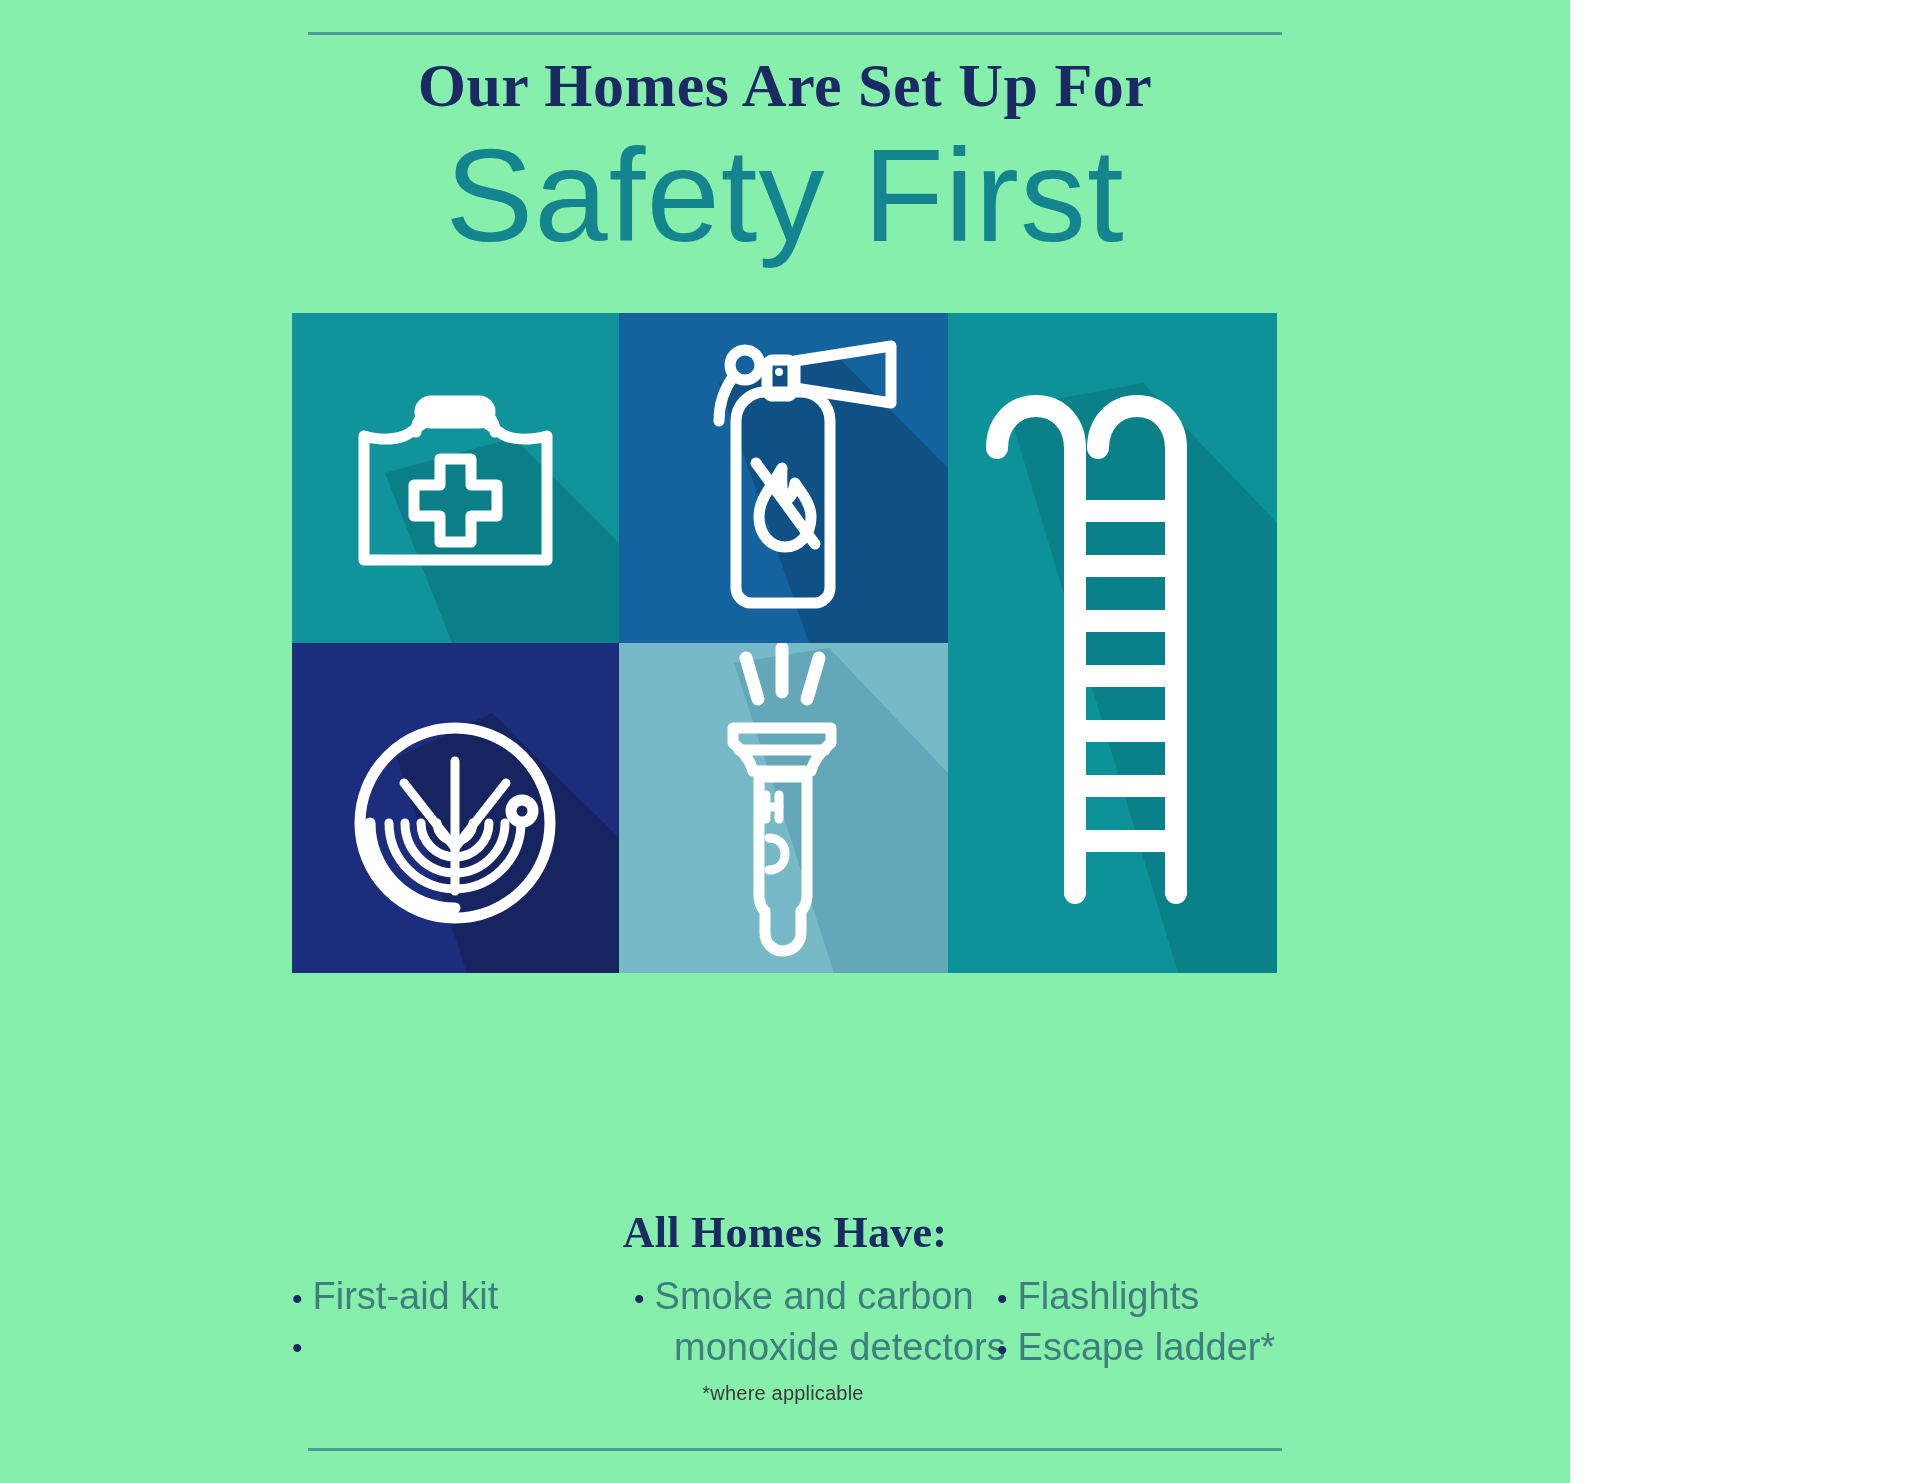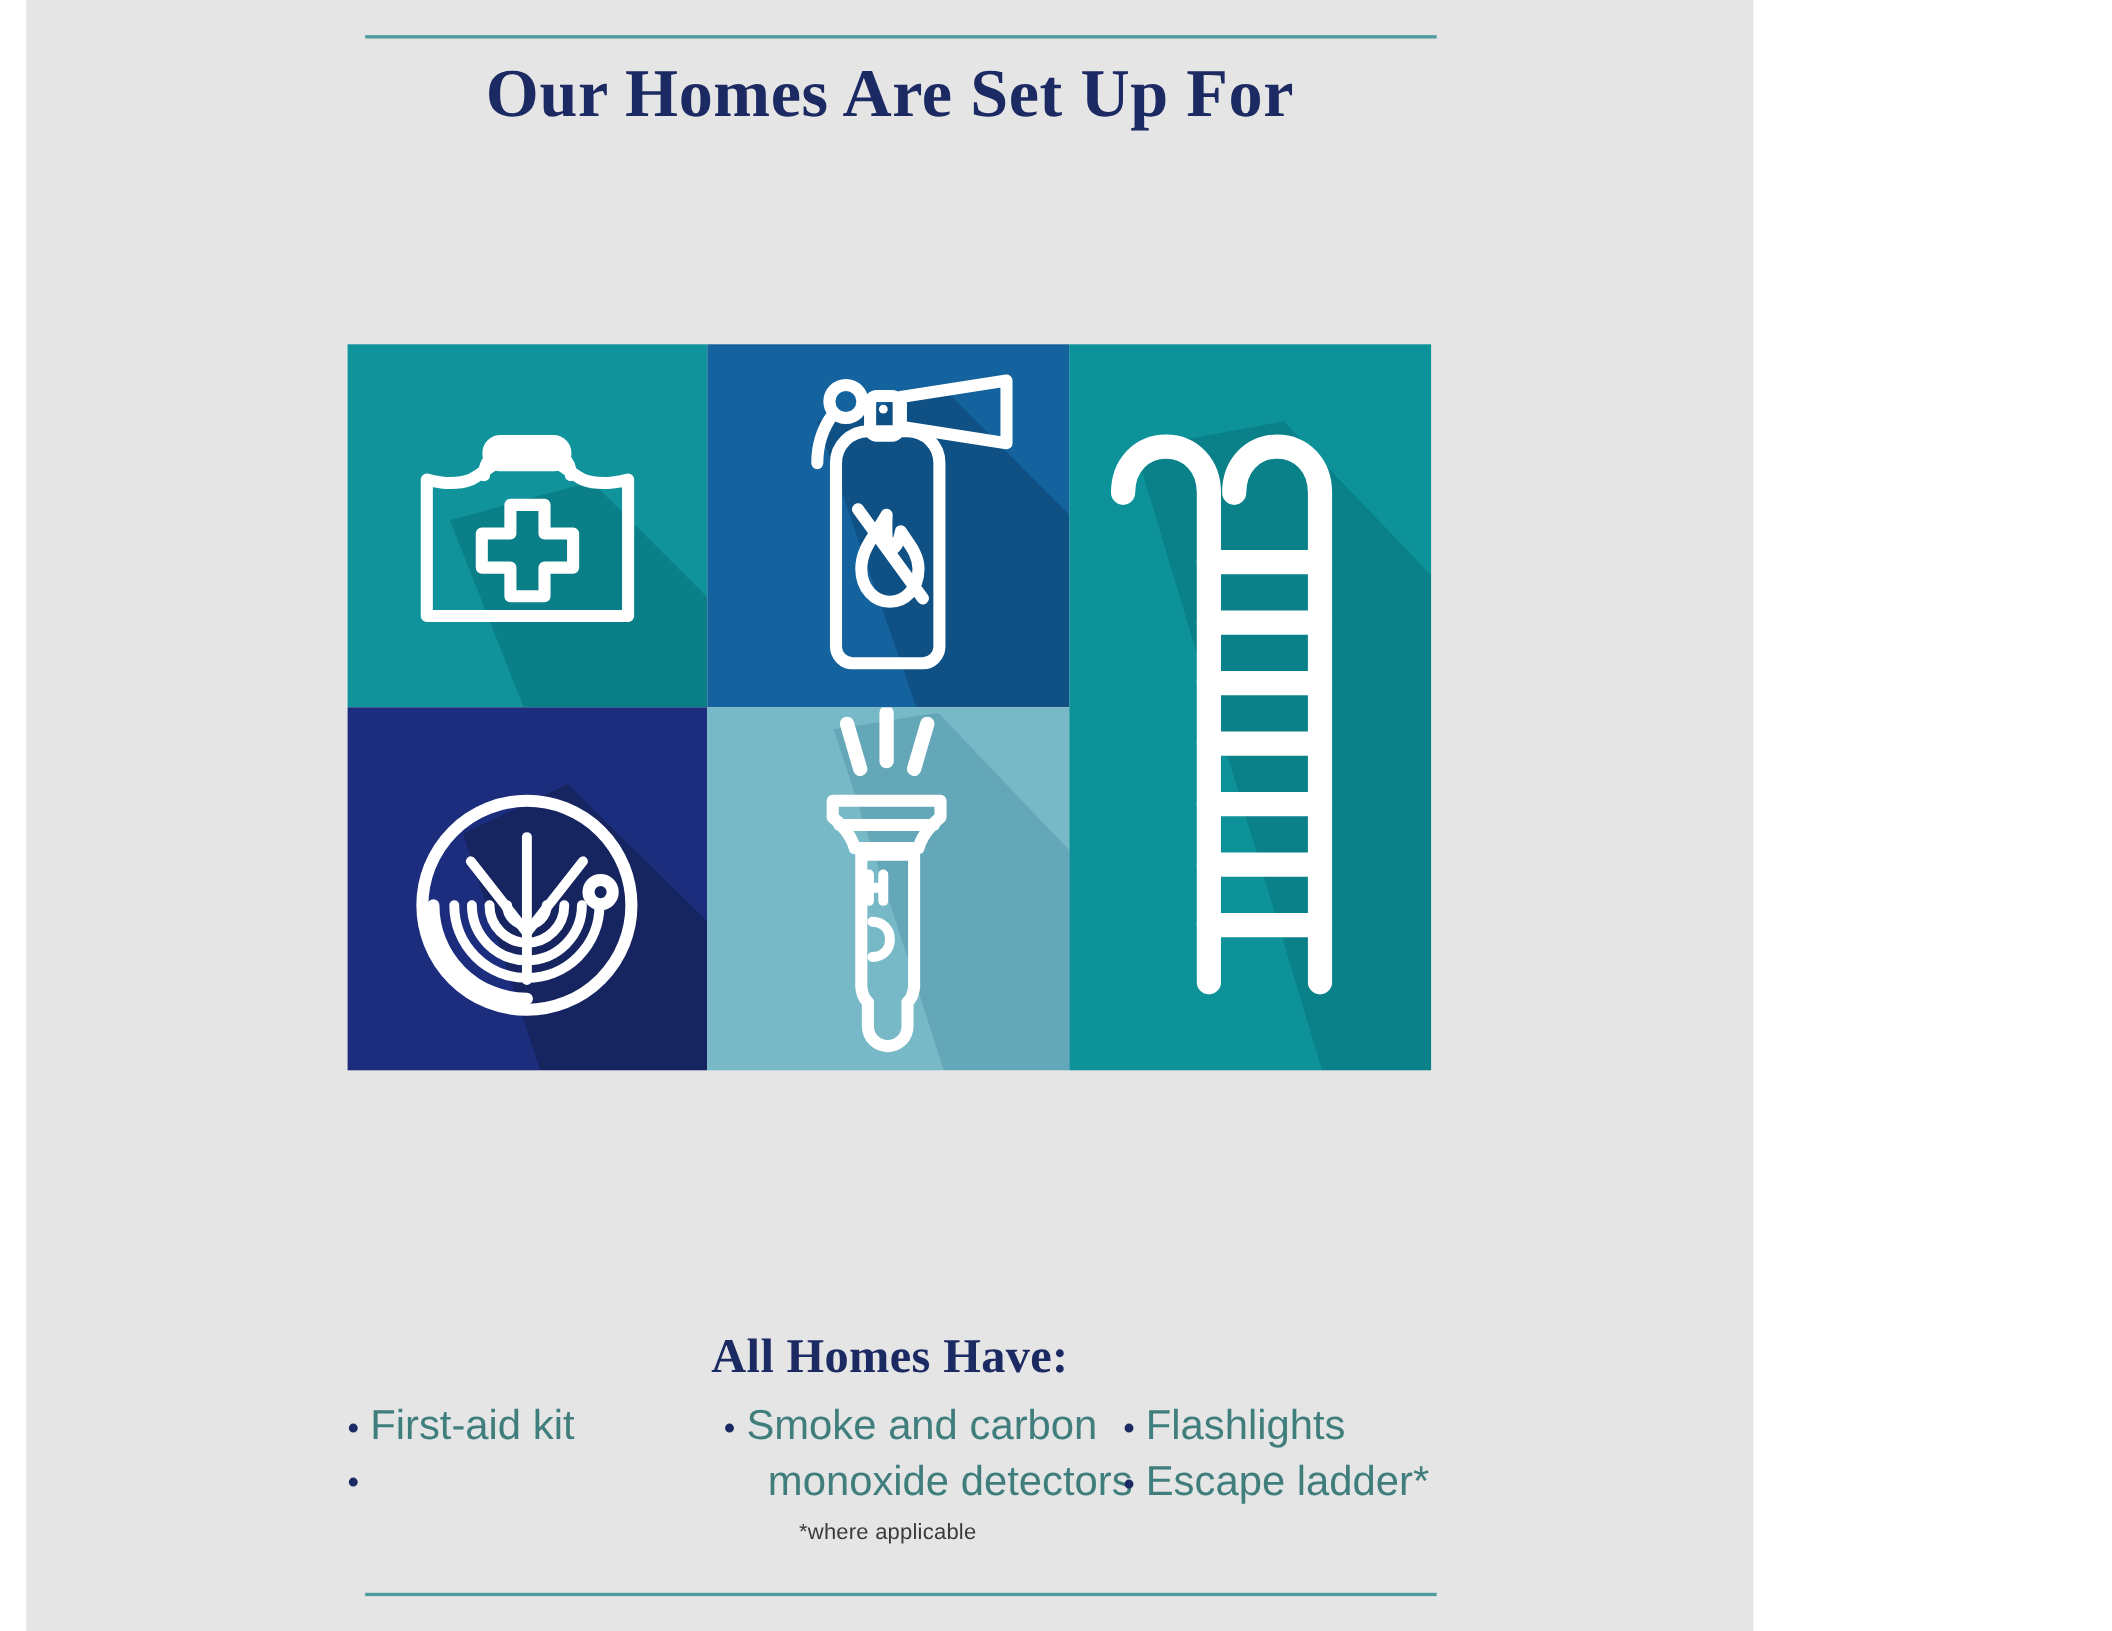--- a/index.html
+++ b/index.html
@@ -12,22 +12,21 @@
     height: 1483px;
     font-family: "Liberation Sans", sans-serif;
     overflow: hidden;
     position: relative;
   }
   .poster {
     position: absolute;
     left: 0; top: 0;
     width: 1570px;
     height: 1483px;
-    background: #e5e5e5;
-    margin-left: 24px;
+    background: #86efac;
   }
   .rule {
     position: absolute;
     left: 308px;
     width: 974px;
     height: 3px;
     background: #4f9a9a;
   }
   .rule-top { top: 32px; }
   .rule-bottom { top: 1448px; }
@@ -135,20 +134,21 @@
 </style>
 </head>
 <body>
 
 <div class="poster">
 
   <div class="rule rule-top"></div>
 
   <div class="headline-wrap">
     <div class="headline-1">Our Homes Are Set Up For</div>
+    <div class="headline-2">Safety First</div>
   </div>
 
   <div class="grid">
 
     <div class="tile tile-firstaid">
       <svg width="327" height="330" viewBox="0 0 327 330">
         <polygon points="93,160 222,125 327,230 327,330 160,330" fill="#0b7f88"></polygon>
         <g fill="none" stroke="#ffffff" stroke-width="11" stroke-linejoin="round" stroke-linecap="round">
           <path d="M72,123 L72,247 L255,247 L255,123 C255,123 232,130 214,123 C200,117 193,102 163,102 C133,102 126,117 112,123 C94,130 72,123 72,123 Z"></path>
           <rect x="128" y="88" width="70" height="22" rx="11"></rect>

